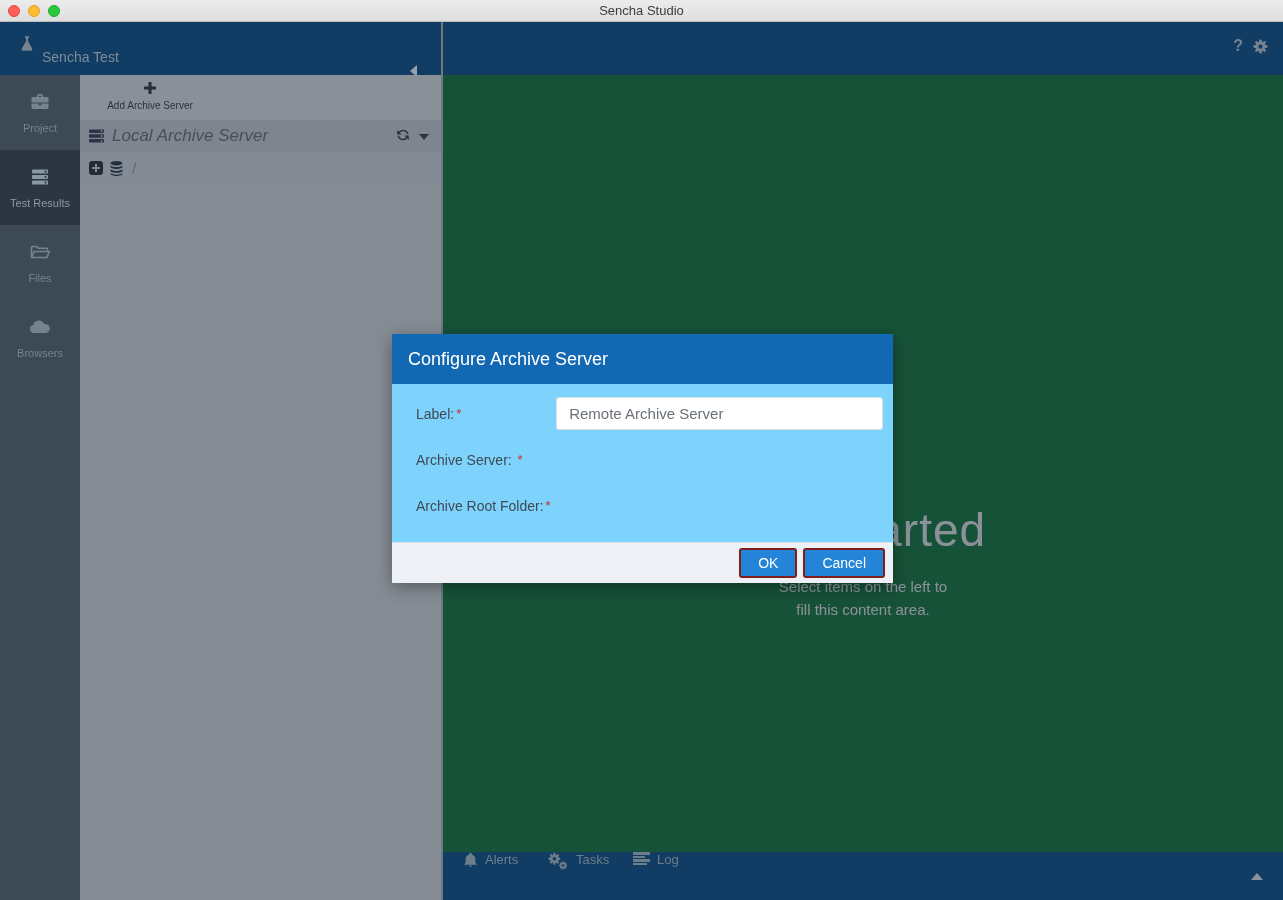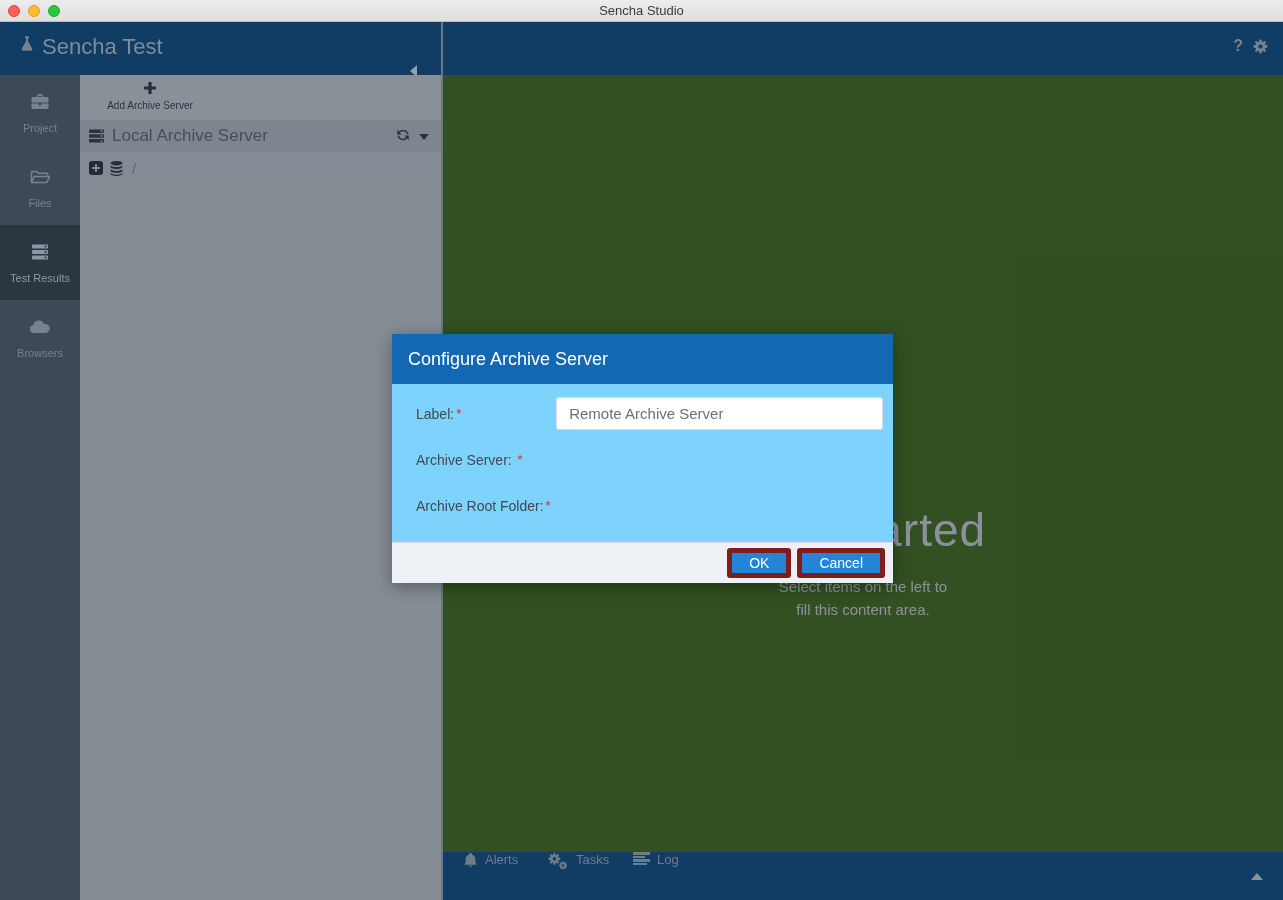--- a/index.html
+++ b/index.html
@@ -12,60 +12,60 @@
   .titlebar-title { position:absolute; left:0; right:0; top:3px; text-align:center;
                     font-size:13px; color:#3c3c3c; }
   .tl-btn { position:absolute; top:5px; width:12px; height:12px; border-radius:50%; }
   .tl-close { left:8px;  background:#ff5f57; border:1px solid #e0443e; }
   .tl-min   { left:28px; background:#febc2e; border:1px solid #dea123; }
   .tl-zoom  { left:48px; background:#28c840; border:1px solid #1dad2b; }
 
   
   .app-header { position:absolute; left:0; top:22px; width:1283px; height:53px; background:#113c63; }
   .flask { position:absolute; left:18px; top:13px; color:#76828e; }
-  .app-title { position:absolute; left:42px; top:12px; font-size:22px; color:#7e8c9a; }
+  .app-title { position:absolute; left:42px; top:27px; font-size:14px; color:#7e8c9a; }
   .collapse-caret { position:absolute; left:410px; top:43px; width:0; height:0;
                     border-top:6px solid transparent; border-bottom:6px solid transparent;
                     border-right:7px solid #94a0ab; }
   .hdr-help { position:absolute; right:40px; top:15px; font-size:16px; font-weight:bold; color:#76838f; cursor:default; }
   .hdr-gear { position:absolute; right:14px; top:16px; color:#76838f; }
 
   
   .rail { position:absolute; left:0; top:75px; width:80px; height:825px; background:#3d4a56; }
   .rail-item { position:relative; width:80px; height:75px; color:#76838f;
                display:flex; flex-direction:column; align-items:center; justify-content:center; cursor:pointer; }
   .rail-item.selected { background:#2b3641; color:#8b99a5; }
   .rail-item .lbl { font-size:11px; margin-top:6px; }
 
   
   .tree-panel { position:absolute; left:80px; top:75px; width:361px; height:825px; background:#f3f4f5; }
   .tree-toolbar { position:absolute; left:0; top:0; width:361px; height:45px; background:#fdfdfd; }
   .add-btn { position:absolute; left:15px; top:4px; width:110px; height:38px; text-align:center;
              color:#39434d; cursor:pointer; }
   .add-btn .plus { display:inline-block; margin-top:2px; }
   .add-btn .lbl { display:block; font-size:10px; margin-top:1px; color:#39434d; }
-  .tree-header { position:absolute; left:0; top:45px; width:361px; height:32px; background:#e5e7e9; }
+  .tree-header { position:absolute; left:0; top:45px; width:361px; height:32px; background:#e5e7e9;font-style:italic; }
   .tree-header .srv-ic { position:absolute; left:8px; top:8px; color:#3a4754; }
   .tree-header .title { position:absolute; left:32px; top:6px; font-size:17px; color:#6f7a82; font-weight:400; }
   .tree-header .refresh { position:absolute; right:30px; top:7px; color:#394551; cursor:pointer; }
   .tree-header .caret-down { position:absolute; right:12px; top:14px; width:0; height:0;
              border-left:5px solid transparent; border-right:5px solid transparent;
              border-top:6px solid #394551; cursor:pointer; }
   .tree-row { position:absolute; left:0; top:77px; width:361px; height:33px; background:#f1f3f5; cursor:pointer; }
   .plus-sq { position:absolute; left:9px; top:9px; width:14px; height:14px; background:#2a323c; border-radius:3px; }
   .plus-sq:before { content:""; position:absolute; left:3px; top:6px; width:8px; height:2px; background:#e9ebee; }
   .plus-sq:after  { content:""; position:absolute; left:6px; top:3px; width:2px; height:8px; background:#e9ebee; }
   .db-ic { position:absolute; left:28px; top:8px; color:#2e3a48; }
   .tree-row .lbl { position:absolute; left:52px; top:8px; font-size:15px; color:#a1a9ad; }
 
   
   .splitter { position:absolute; left:441px; top:22px; width:2px; height:878px; background:#6d7880; cursor:col-resize; }
 
   
-  .welcome { position:absolute; left:443px; top:75px; width:840px; height:779px; background:#4d7c0f; }
+  .welcome { position:absolute; left:443px; top:75px; width:840px; height:779px; background:#15803d; }
   .chev { position:absolute; width:30px; height:30px;
           border-top:12px solid #cdd1d5; border-right:12px solid #cdd1d5;
           border-radius:6px; transform:rotate(45deg); }
   .chev1 { left:404px; top:288px; }
   .chev2 { left:404px; top:378px; }
   .welcome-heading { position:absolute; left:0; width:840px; top:428px; text-align:center;
                      font-size:46px; font-weight:300; color:#fdfefe; letter-spacing:1px; }
   .welcome-sub { position:absolute; left:0; width:840px; top:500px; text-align:center;
                  font-size:15px; line-height:1.55; color:#fdfefe; }
 
@@ -97,21 +97,21 @@
   .dialog-body { padding:13px 10px 20px 24px; }
   .field-row { display:flex; align-items:center; height:33px; margin-bottom:13px; }
   .field-row:last-child { margin-bottom:0; }
   .field-label { width:144px; font-size:14px; color:#3f4a55; }
   .req { color:#cf2a27; font-size:13px; vertical-align:top; margin-left:2px; }
   .field-input { width:335px; height:33px; border:1px solid #d9dee4; border-radius:3px;
                  background:#ffffff; font-size:15px; color:#697077; padding:0 12px;
                  font-family:"Liberation Sans","DejaVu Sans",sans-serif; outline:none; }
   .dialog-footer { height:41px; background:#edf0f4; border-top:1px solid #dde1e6;
                    display:flex; align-items:center; justify-content:flex-end; gap:6px; padding-right:8px; }
-  .btn { height:30px; padding:0 17px; background:#2484d8; border:5px solid #7f1d1d; border-radius:3px;
+  .btn { height:30px; padding:0 17px; background:#2484d8; border:2px solid #7f1d1d; border-radius:3px;
          color:#ffffff; font-size:14px; cursor:pointer;
          font-family:"Liberation Sans","DejaVu Sans",sans-serif; }
 </style>
 </head>
 <body>
 
 <div class="titlebar">
   <span class="tl-btn tl-close"></span>
   <span class="tl-btn tl-min"></span>
   <span class="tl-btn tl-zoom"></span>
@@ -145,41 +145,41 @@
   <div class="rail-item">
     <span>
       <svg width="22" height="20" viewBox="0 0 22 20" fill="currentColor">
         <path d="M8 3.5a1.5 1.5 0 0 1 1.5-1.5h3A1.5 1.5 0 0 1 14 3.5V5h-1.7v-1.2H9.7V5H8V3.5z"></path>
         <rect x="2.5" y="5" width="17" height="5.4" rx="1"></rect>
         <path d="M2.5 11.6h7v1.6h3v-1.6h7V16a1 1 0 0 1-1 1h-15a1 1 0 0 1-1-1v-4.4z"></path>
       </svg>
     </span>
     <span class="lbl">Project</span>
   </div>
-  <div class="rail-item">
-    <span>
-      <svg width="22" height="20" viewBox="0 0 22 18" fill="none" stroke="currentColor" stroke-width="1.6" stroke-linejoin="round">
-        <path d="M2.5 14.5v-10a1 1 0 0 1 1-1h4.2l1.6 1.8h8.2a1 1 0 0 1 1 1v1.2"></path>
-        <path d="M2.5 14.5l2.6-6h15.4l-2.6 6H2.5z"></path>
-      </svg>
-    </span>
-    <span class="lbl">Files</span>
-  </div>
   <div class="rail-item selected">
     <span>
       <svg width="22" height="20" viewBox="0 0 22 20" fill="currentColor">
         <rect x="3" y="2.5" width="16" height="4" rx="1"></rect>
           <circle cx="16.5" cy="4.5" r="1.1" fill="#2b3641"></circle>
         <rect x="3" y="8" width="16" height="4" rx="1"></rect>
           <circle cx="16.5" cy="10" r="1.1" fill="#2b3641"></circle>
         <rect x="3" y="13.5" width="16" height="4" rx="1"></rect>
           <circle cx="16.5" cy="15.5" r="1.1" fill="#2b3641"></circle>
       </svg>
     </span>
     <span class="lbl">Test Results</span>
+  </div>
+  <div class="rail-item">
+    <span>
+      <svg width="22" height="20" viewBox="0 0 22 18" fill="none" stroke="currentColor" stroke-width="1.6" stroke-linejoin="round">
+        <path d="M2.5 14.5v-10a1 1 0 0 1 1-1h4.2l1.6 1.8h8.2a1 1 0 0 1 1 1v1.2"></path>
+        <path d="M2.5 14.5l2.6-6h15.4l-2.6 6H2.5z"></path>
+      </svg>
+    </span>
+    <span class="lbl">Files</span>
   </div>
   <div class="rail-item">
     <span>
       <svg width="24" height="20" viewBox="0 0 24 17" fill="currentColor">
         <path d="M6 14.5a4 4 0 0 1-.6-7.95A5.5 5.5 0 0 1 16 5.6a4.5 4.5 0 0 1 2.4 8.9H6z"></path>
       </svg>
     </span>
     <span class="lbl">Browsers</span>
   </div>
 </div>

